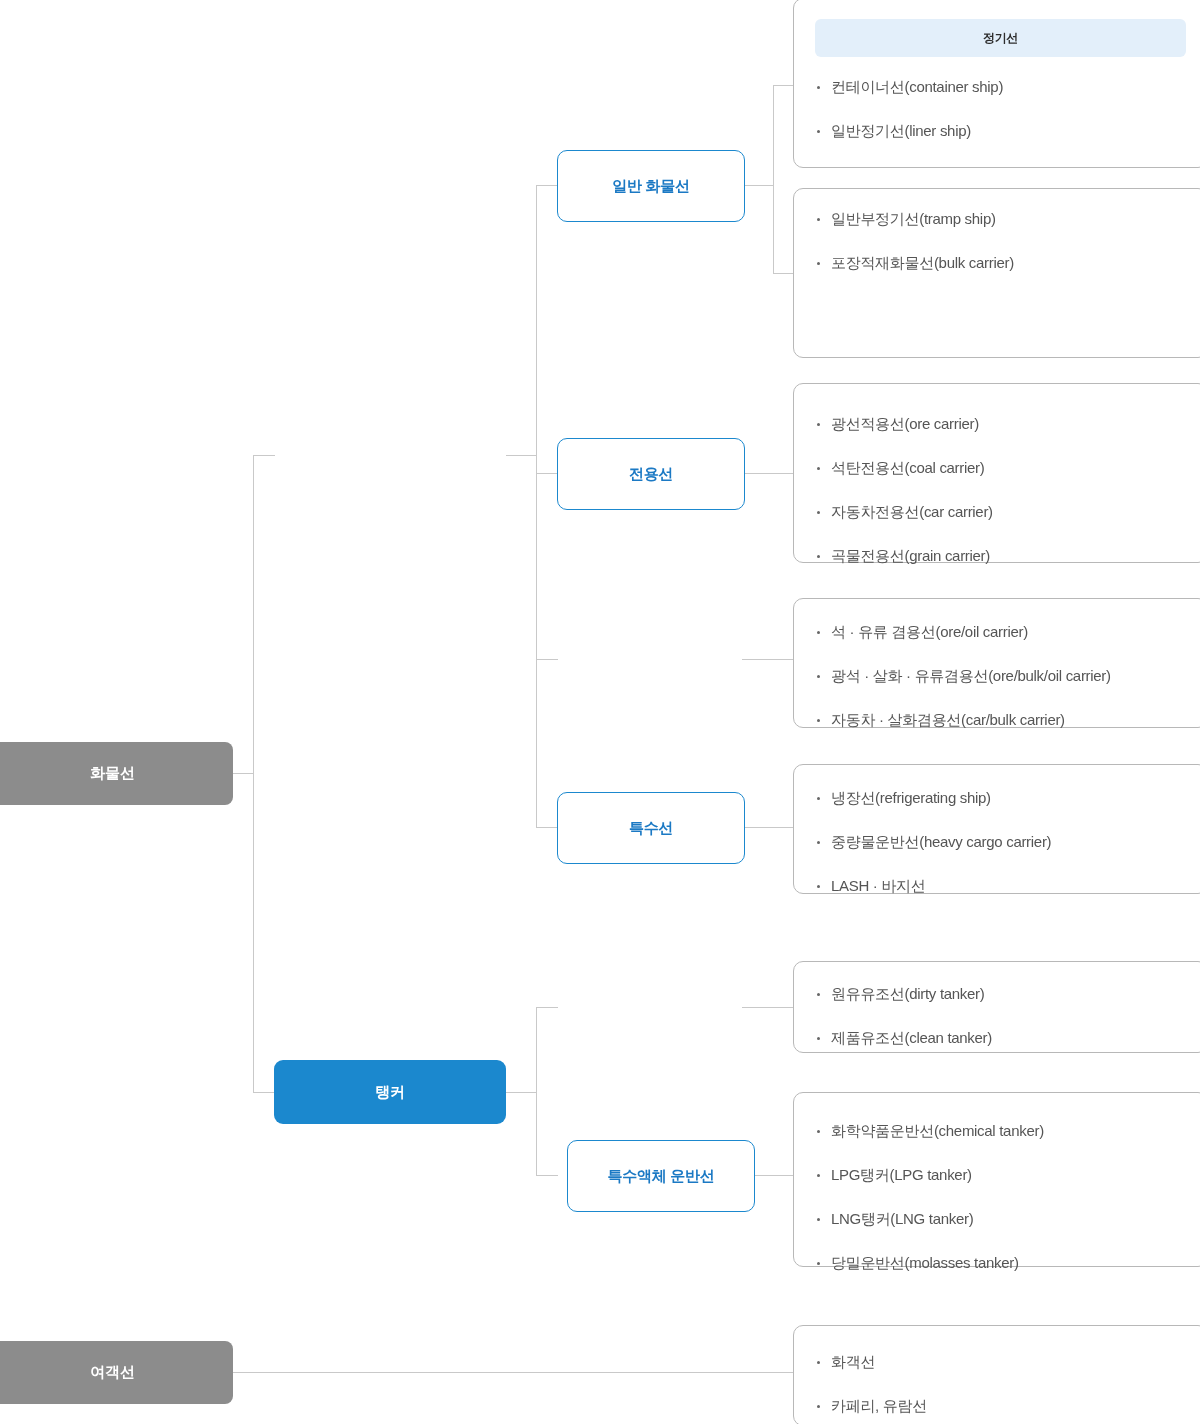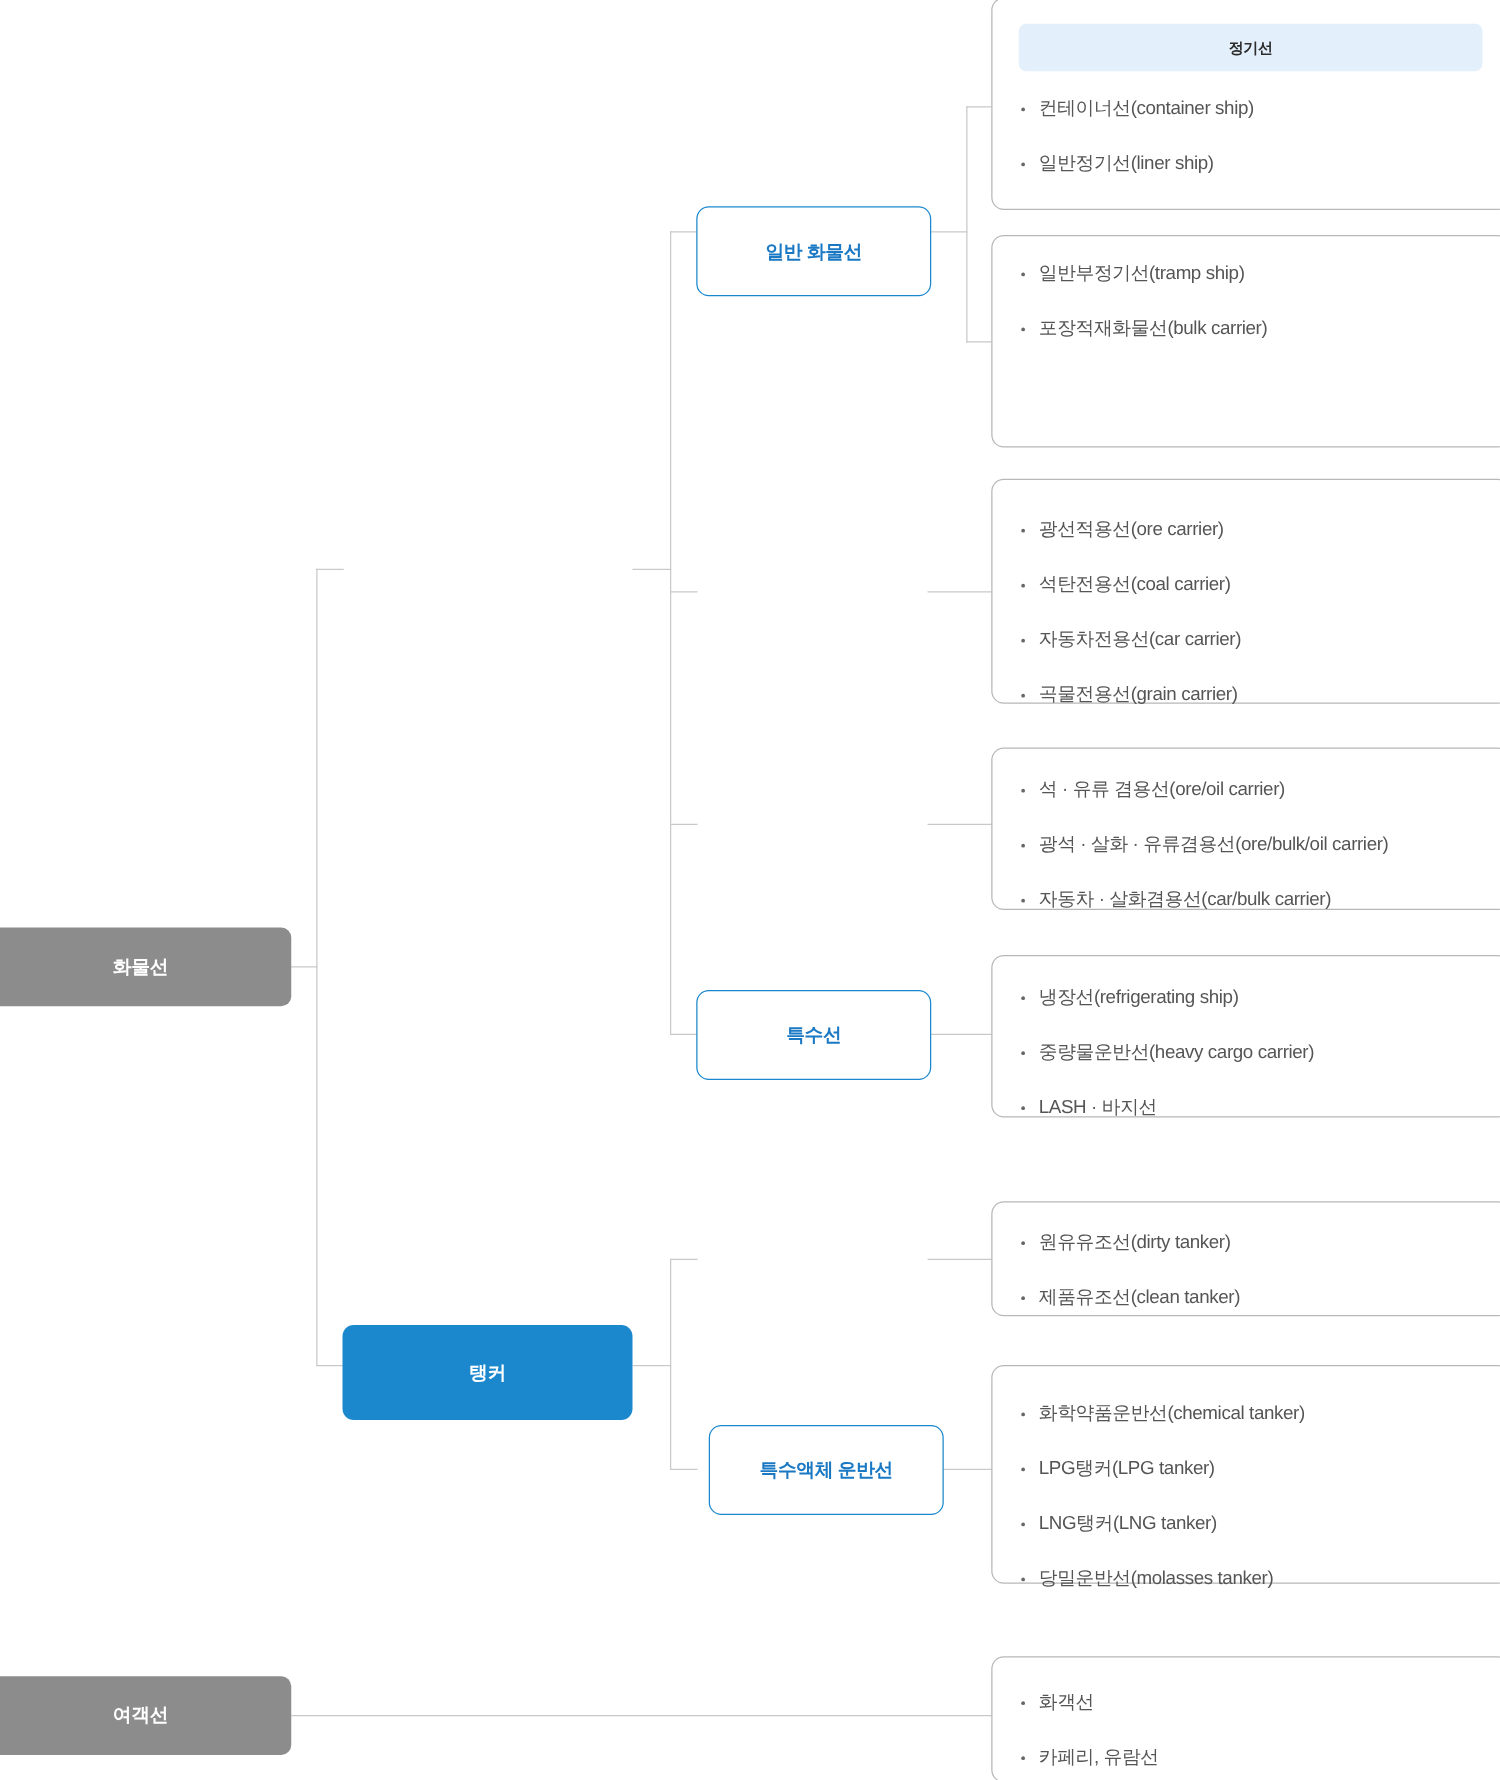--- a/index.html
+++ b/index.html
@@ -157,28 +157,31 @@
 
   <div class="root-node" style="left:-8px;top:742px;width:241px;height:63px;">
     <span>화물선</span>
   </div>
 
   <div class="root-node" style="left:-8px;top:1341px;width:241px;height:63px;">
     <span>여객선</span>
   </div>
 
 
-  <div class="blue-node" style="left:274px;top:1060px;width:232px;height:76px;">
+  <div class="blue-node" style="left:274px;top:1060px;width:232px;height:64px;">
     <span>탱커</span>
   </div>
 
-  <div class="blue-label" style="left:557px;top:150px;width:186px;height:70px;margin-top:15px;">
+  <div class="blue-label" style="left:557px;top:150px;width:186px;height:70px;">
     <span>일반 화물선</span>
   </div>
 
+  <div class="blue-label" style="left:557px;top:438px;width:186px;height:70px;">
+    <span>전용선</span>
+  </div>
 
 
   <div class="blue-label" style="left:557px;top:792px;width:186px;height:70px;">
     <span>특수선</span>
   </div>
 
 
   <div class="blue-label" style="left:567px;top:1140px;width:186px;height:70px;">
     <span>특수액체 운반선</span>
   </div>

